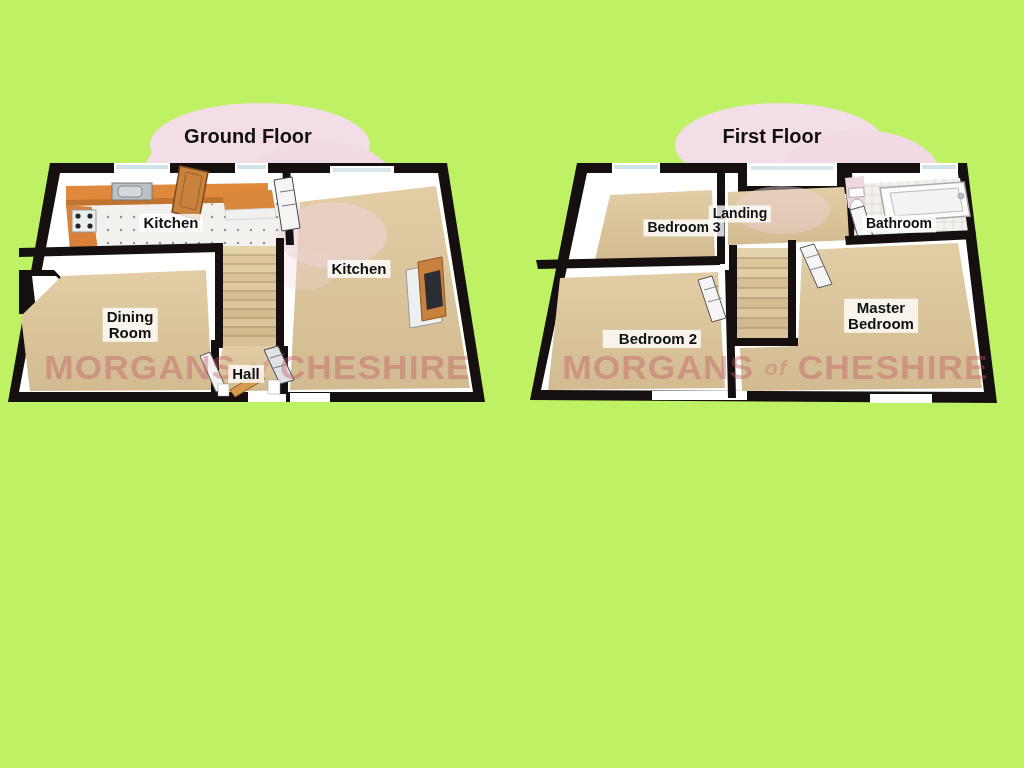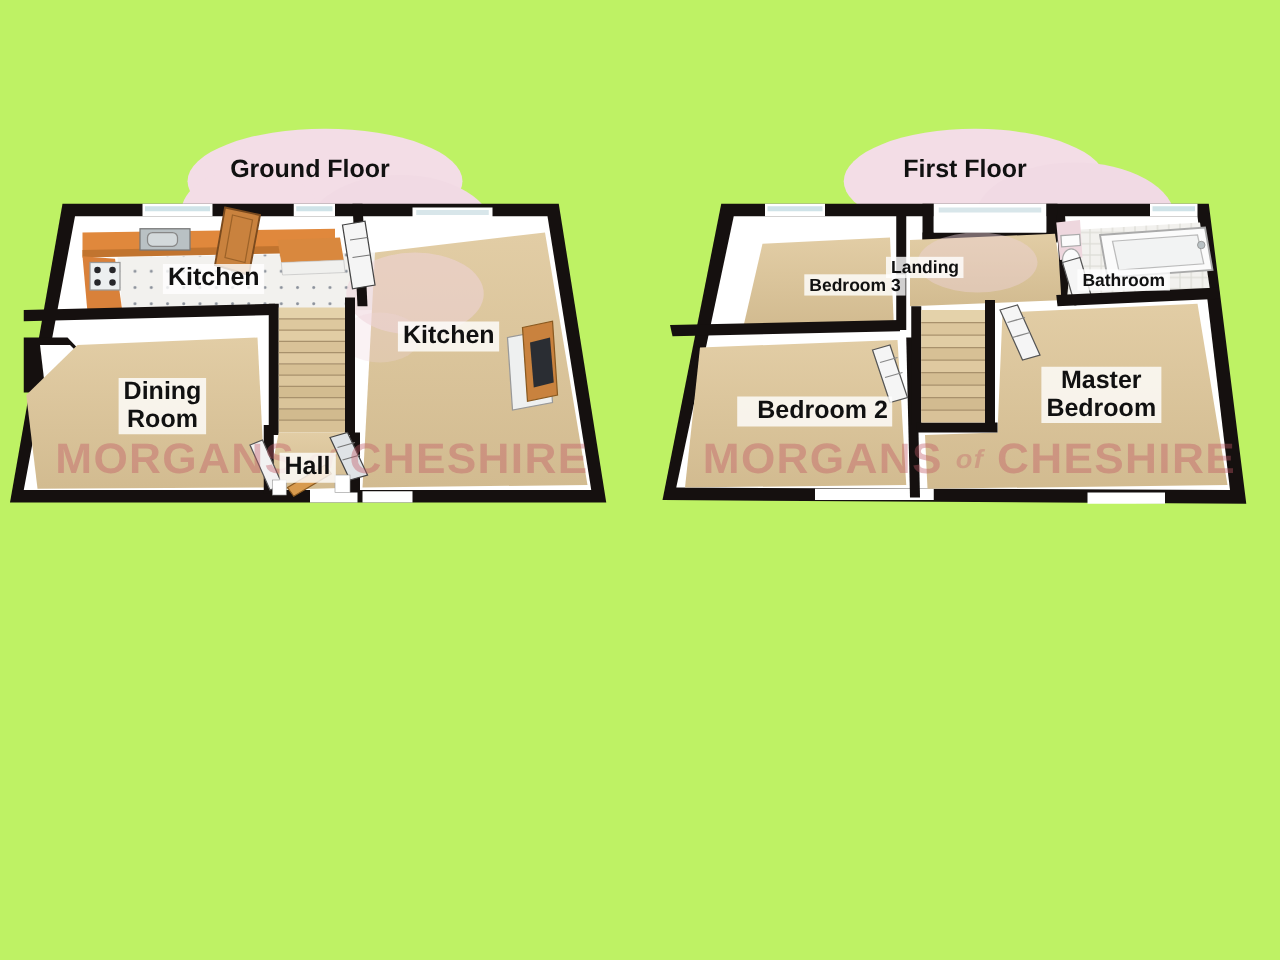--- a/index.html
+++ b/index.html
@@ -5,21 +5,21 @@
   html,body{margin:0;padding:0;background:#ffffff;}
   .stage{position:relative;width:1024px;height:768px;background:#bef264;overflow:hidden;
          font-family:"Liberation Sans", sans-serif;}
   .floor-title{position:absolute;transform:translate(-50%,-50%);font-size:20px;font-weight:bold;
                color:#111;white-space:nowrap;z-index:30;letter-spacing:0px;}
   .caption{position:absolute;left:512px;top:642px;transform:translate(-50%,-50%);
            font-size:18px;font-weight:bold;color:#111;white-space:nowrap;z-index:30;}
   .room-label{position:absolute;transform:translate(-50%,-50%);background:rgba(255,255,255,0.8);
               color:#111;font-weight:bold;font-size:14px;line-height:1.08;padding:1px 4px;
               white-space:nowrap;z-index:25;text-align:center;}
-  .room-label.big{font-size:20px;}
+  .room-label.big{font-size:15px;}
   .watermark{position:absolute;z-index:20;display:flex;align-items:center;justify-content:center;
              gap:10px;color:rgba(192,88,99,0.40);font-weight:bold;font-size:34px;
              letter-spacing:1px;white-space:nowrap;transform:scaleX(1.04);}
   .watermark .of{font-size:21px;font-style:italic;opacity:0.8;}
   .blob{position:absolute;z-index:5;}
   svg.plan{position:absolute;z-index:10;}
 </style>
 </head>
 <body>
 
@@ -302,20 +302,20 @@
   <div class="room-label big" style="left:359px;top:269px;">Kitchen</div>
   <div class="room-label big" style="left:130px;top:325px;">
     <div>Dining</div>
     <div>Room</div>
   </div>
   <div class="room-label big" style="left:246px;top:374px;">Hall</div>
 
   <div class="room-label" style="left:652px;top:228px;margin-left:32px;">Bedroom 3</div>
   <div class="room-label" style="left:740px;top:214px;">Landing</div>
   <div class="room-label" style="left:899px;top:224px;">Bathroom</div>
-  <div class="room-label big" style="left:652px;top:329px;padding-left:16px;">Bedroom 2</div>
+  <div class="room-label big" style="left:652px;top:339px;padding-left:16px;">Bedroom 2</div>
   <div class="room-label big" style="left:881px;top:316px;">
     <div>Master</div>
     <div>Bedroom</div>
   </div>
 
 
 </div>
 
 </body></html>

